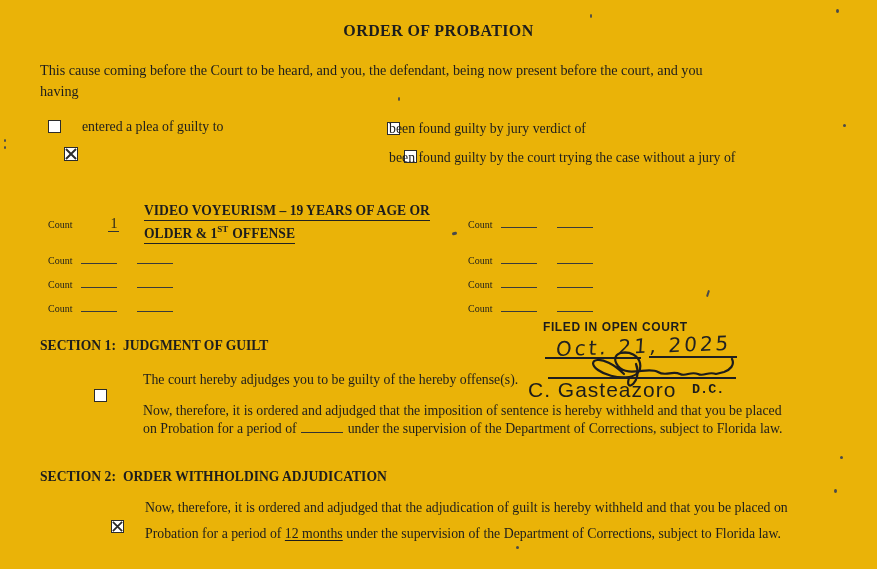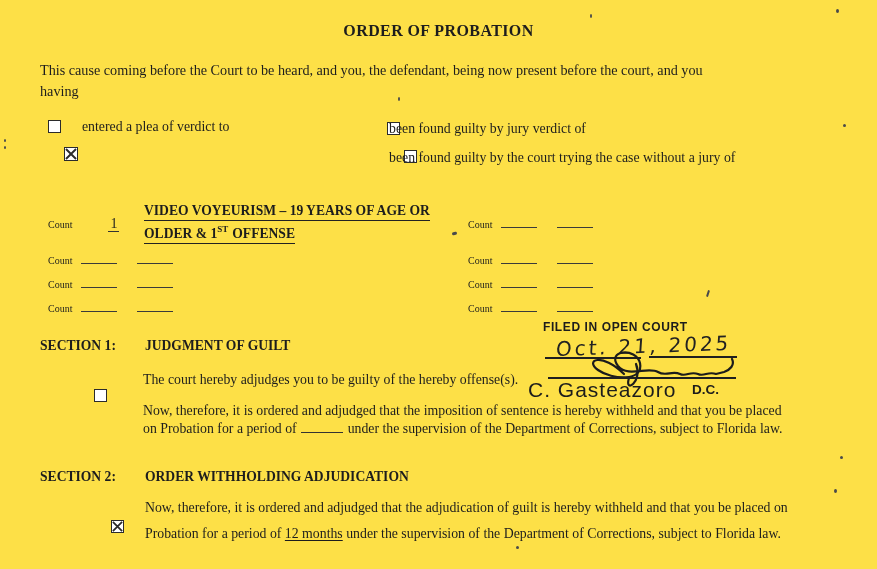--- a/index.html
+++ b/index.html
@@ -1,18 +1,18 @@
 <!DOCTYPE html>
 <html><head>
 <meta charset="utf-8">
 <style>
   * { margin:0; padding:0; box-sizing:border-box; }
   body { background:#e8e8e8; font-family:"Liberation Serif", serif; }
   .page {
-    position:relative; width:877px; height:569px; background:#fde047;
+    position:relative; width:877px; height:569px; background:#eab308;
     color:#1d1d1d; overflow:hidden; margin:0 auto;
   }
   .abs { position:absolute; }
   .doc-title {
     left:0; right:0; top:22px; text-align:center;
     font-size:16px; font-weight:bold; letter-spacing:.4px;
   }
   .intro { left:40px; top:60px; width:760px; font-size:14.2px; line-height:21px; }
   .plea-label { font-size:13.8px; white-space:nowrap; }
   .cb {
@@ -31,21 +31,21 @@
   .count-row .blank + .blank { margin-left:20px; }
   .charge {
     font-size:13.6px; font-weight:bold; white-space:nowrap;
     border-bottom:1.8px solid #222; padding-bottom:1px; display:inline-block;
   }
   .charge sup { font-size:9px; vertical-align:super; }
   .count1-num {
     font-size:14px; border-bottom:1.5px solid #333; padding:0 2px;
   }
   .sec-heading { font-size:13.6px; font-weight:bold; white-space:nowrap; }
-  .sec-heading .gap { margin-left:29px; }
+  .sec-heading .gap { margin-left:7px; }
   .body-text { font-size:13.8px; white-space:nowrap; }
   .inline-blank {
     display:inline-block; width:42px; height:11px;
     border-bottom:1.5px solid #333; margin:0 5px 0 4px;
   }
   .underlined-term { text-decoration:underline; text-underline-offset:2px; }
   
   .stamp-filed {
     font-family:"Liberation Sans", sans-serif; font-weight:bold;
     font-size:12px; letter-spacing:.6px; color:#1c1c1c; white-space:nowrap;
@@ -54,21 +54,21 @@
     font-family:"DejaVu Sans", sans-serif; font-size:20px; color:#222;
     letter-spacing:3px; white-space:nowrap;
     transform:rotate(-2deg) skewX(-6deg);
   }
   .stamp-line { background:#1f1f1f; height:2px; }
   .stamp-clerk {
     font-family:"Liberation Sans", sans-serif; font-size:21px;
     letter-spacing:1px; color:#1c1c1c; white-space:nowrap;
   }
   .stamp-deputy {
-    font-family:Liberation Sans, sans-serif; font-size:13.5px;
+    font-family:Liberation Mono, monospace; font-size:13.5px;
     font-weight:bold; color:#1c1c1c; white-space:nowrap;
   }
   .sig svg path { stroke:#1c1c1c; stroke-width:2.2; fill:none;
     stroke-linecap:round; stroke-linejoin:round; }
   .speck { position:absolute; background:#4a4a4a; border-radius:50%; }
 </style>
 </head>
 <body>
 
 <div class="page">
@@ -77,21 +77,21 @@
   <div class="abs doc-title">ORDER OF PROBATION</div>
 
   
   <div class="abs intro">
     <div>This cause coming before the Court to be heard, and you, the defendant, being now present before the court, and you</div>
     <div>having</div>
   </div>
 
   
   <span class="abs cb" style="left:48px; top:119px;"></span>
-  <span class="abs plea-label" style="left:82px; top:119px;">entered a plea of verdict to</span>
+  <span class="abs plea-label" style="left:82px; top:119px;">entered a plea of guilty to</span>
 
   <span class="abs cb" style="left:47px; top:147px; width:14px; height:14px;">
     <svg viewBox="0 0 10 10">
         <path d="M0.8 0.8 L9.2 9.2 M9.2 0.8 L0.8 9.2"></path>
       </svg>
   </span>
 
   
   <span class="abs cb" style="left:352px; top:121px;"></span>
   <span class="abs plea-label" style="left:389px; top:121px;">been found guilty by jury verdict of</span>

